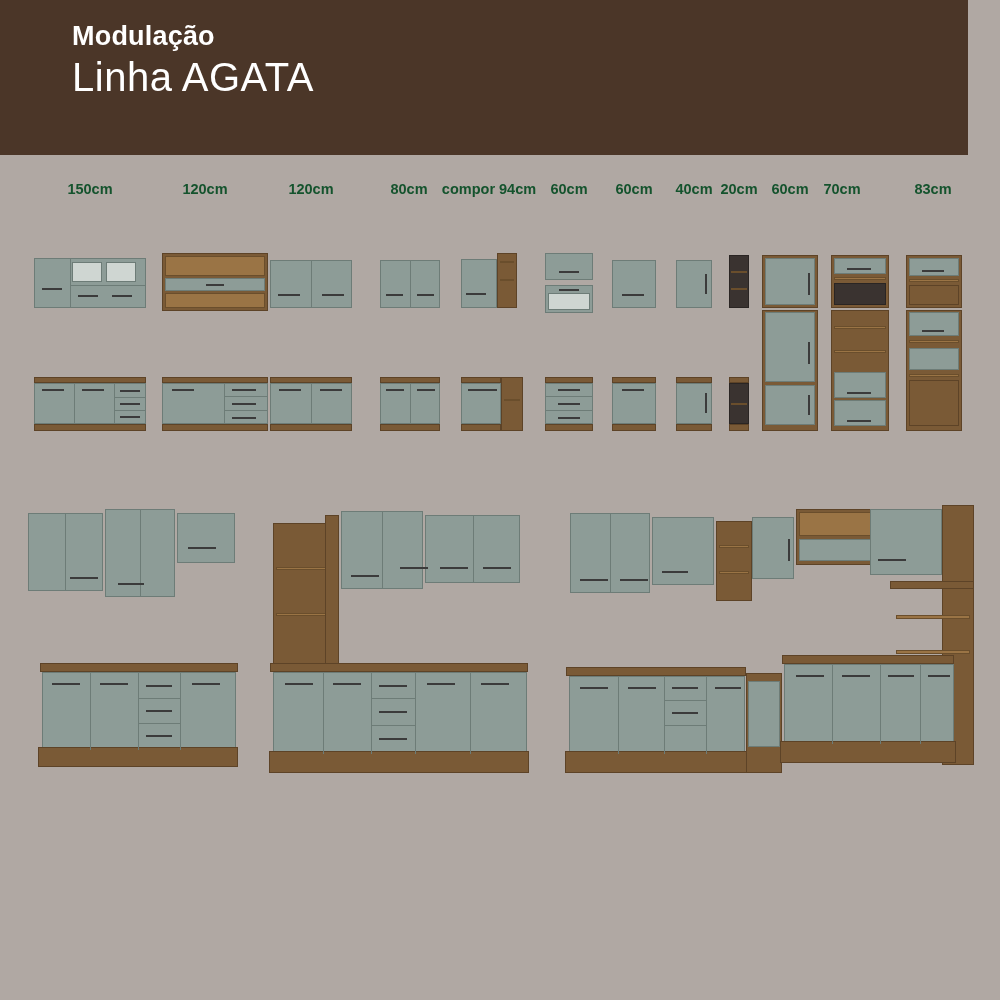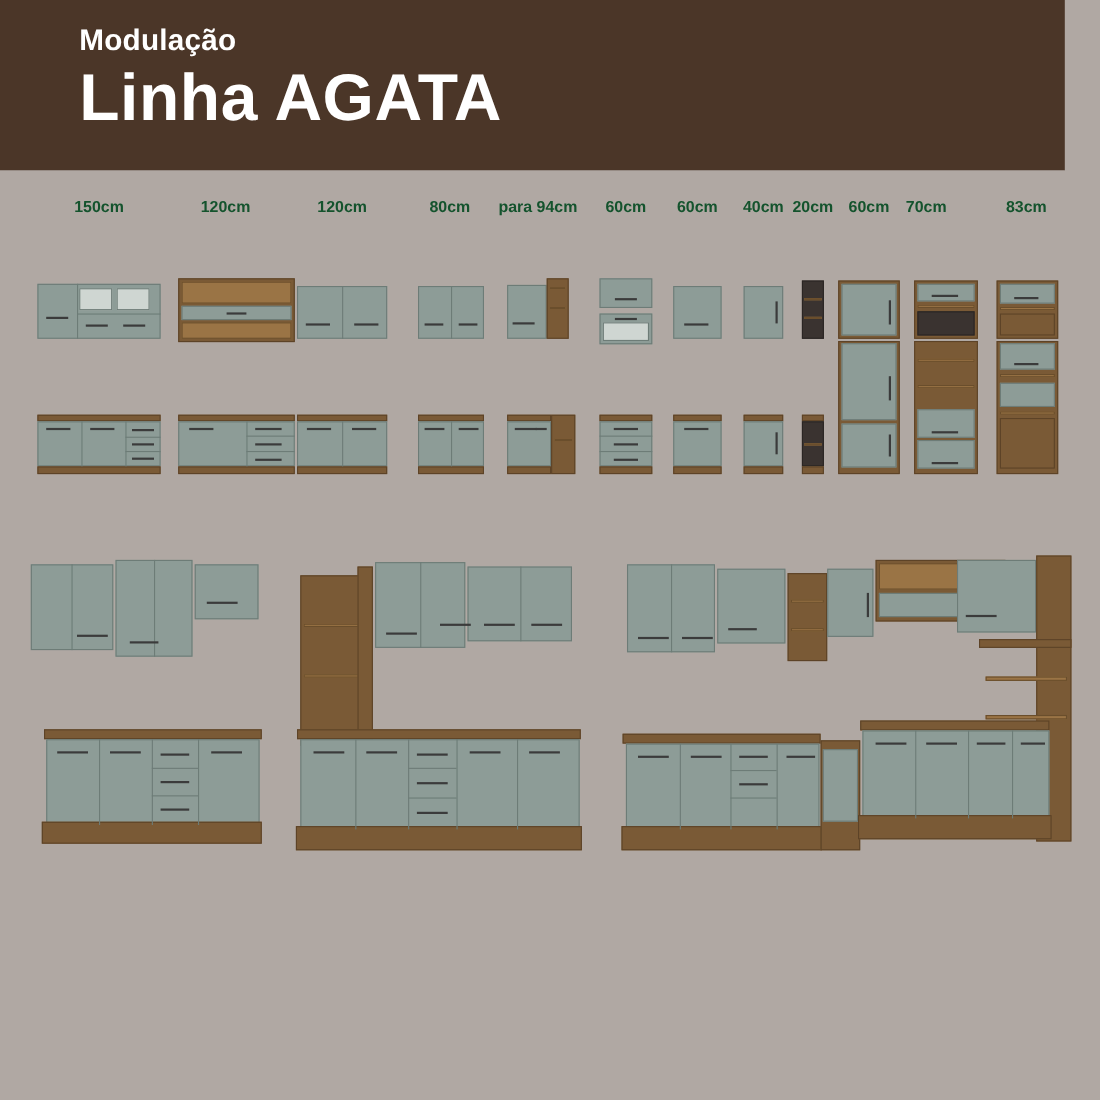--- a/index.html
+++ b/index.html
@@ -19,22 +19,22 @@
     padding:22px 0 0 72px;
     color:#ffffff;
   }
   .header .sub {
     font-size:27px;
     font-weight:bold;
     letter-spacing:0.2px;
     line-height:1.1;
   }
   .header .title {
-    font-size:60px;
-    font-weight:bold;
+    font-size:40px;
+    font-weight:normal;
     letter-spacing:0.5px;
     line-height:1.15;
     margin-top:2px;
   }
 
   
   .modules {
     position:relative;
     height:340px;
     background:#b0a8a3;
@@ -151,21 +151,21 @@
     <div class="title">Linha AGATA</div>
   </div>
 
   <div class="modules">
 
     <div class="labels-row">
       <div class="label" style="left:90px">150cm</div>
       <div class="label" style="left:205px">120cm</div>
       <div class="label" style="left:311px">120cm</div>
       <div class="label" style="left:409px">80cm</div>
-      <div class="label" style="left:489px">para 94cm</div>
+      <div class="label" style="left:489px">compor 94cm</div>
       <div class="label" style="left:569px">60cm</div>
       <div class="label" style="left:634px">60cm</div>
       <div class="label" style="left:694px">40cm</div>
       <div class="label" style="left:739px">20cm</div>
       <div class="label" style="left:790px">60cm</div>
       <div class="label" style="left:842px">70cm</div>
       <div class="label" style="left:933px">83cm</div>
     </div>
 
     <div class="module" style="left:34px; top:103px; width:112px; height:50px;">

